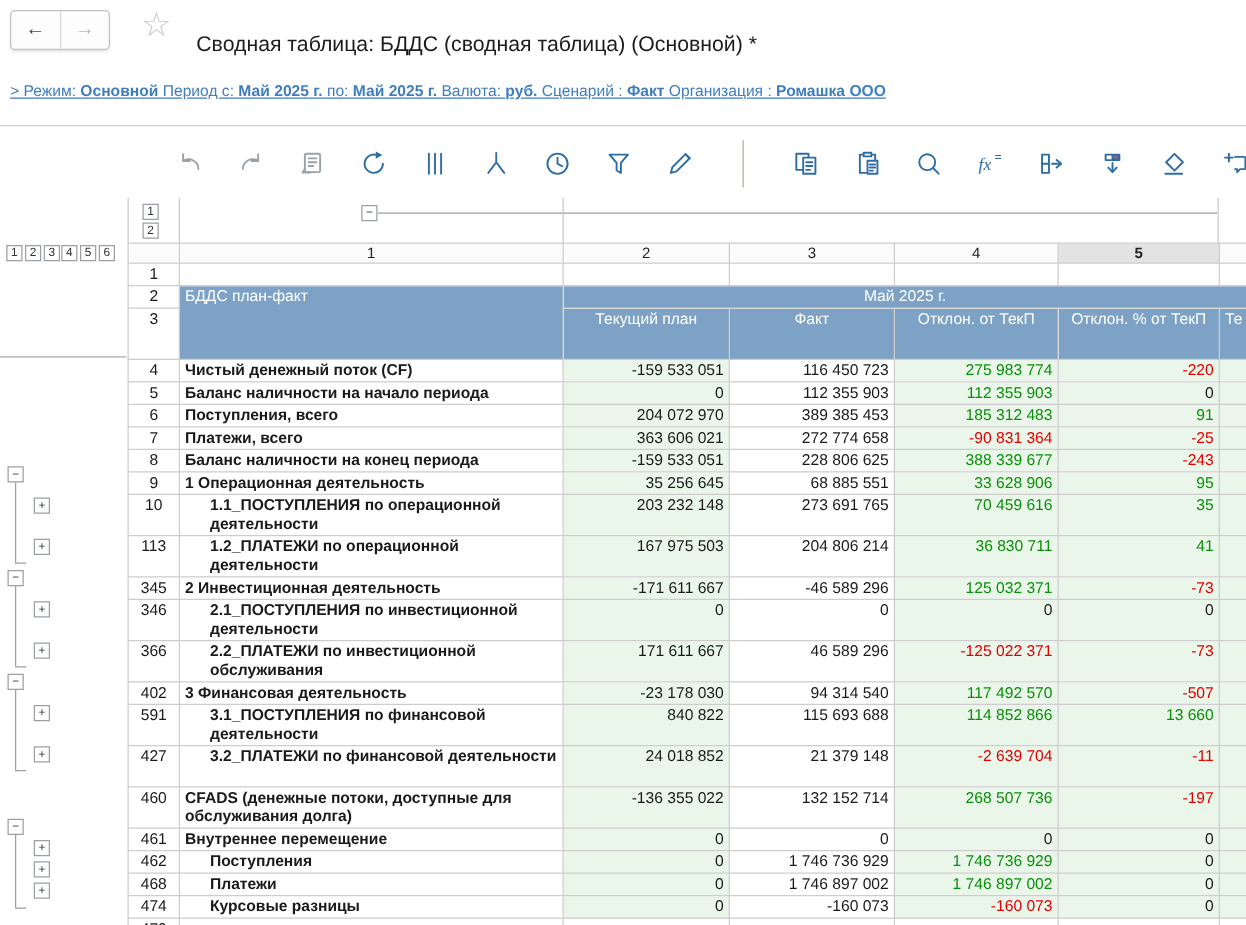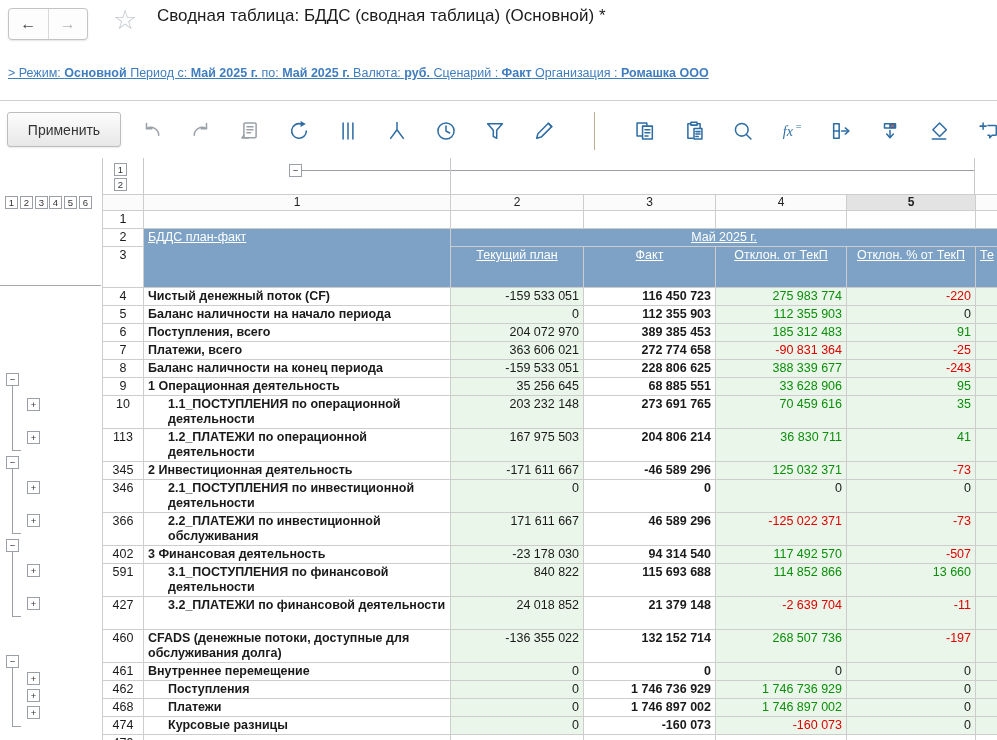--- a/index.html
+++ b/index.html
@@ -6,21 +6,21 @@
   body{width:997px;height:740px;position:relative;overflow:hidden;
        font-family:"Liberation Sans",sans-serif;color:#1a1a1a;}
 
   
   .navbox{position:absolute;left:8px;top:8px;width:78px;height:30px;border:1px solid #c3c3c3;
           border-radius:4px;display:flex;background:#fdfdfd;box-shadow:0 1px 2px rgba(0,0,0,.10);}
   .navbtn{flex:1;display:flex;align-items:center;justify-content:center;font-size:16px;
           color:#474747;cursor:default;}
   .navbtn.fwd{border-left:1px solid #d9d9d9;color:#b7b7b7;}
   .star{position:absolute;left:113px;top:4px;font-size:27px;color:#c2c8ce;}
-  .pagetitle{position:absolute;left:157px;top:6px;font-size:17px;color:#1c1c1c;}
+  .pagetitle{position:absolute;left:157px;top:26px;font-size:17px;color:#1c1c1c;}
 
   
   .filterline{position:absolute;left:8px;top:66px;font-size:12.5px;color:#3f7dbf;
               text-decoration:underline;white-space:nowrap;}
   .filterline .fval{font-weight:bold;}
   .topline{position:absolute;left:0;top:100px;width:997px;border-top:1px solid #cfcfcf;}
 
   
   .toolbar{position:absolute;left:0;top:106px;width:997px;height:50px;}
   .applybtn{position:absolute;left:7px;top:6px;width:114px;height:35px;
@@ -55,46 +55,45 @@
   tr.colnumrow td{height:14px;background:#fbfbfb;text-align:center;font-size:12px;color:#222;
                   vertical-align:middle;padding:0;}
   tr.colnumrow td.sel{background:#e3e3e3;font-weight:bold;}
   tr.subrow td{height:38px;}
   td.num{text-align:center;vertical-align:middle;background:#fff;font-size:12px;padding:0;}
   td.label{font-weight:bold;text-align:left;padding-left:6px;background:#fff;}
   td.label.ind{padding-left:24px;}
   td.v{background:#e9f6e9;text-align:right;padding-right:6px;
        border-top:1px solid #fff;border-bottom:1px solid #fff;}
   td.vw{background:#fff;text-align:right;padding-right:6px;
-       border-top:1px solid #fff;border-bottom:1px solid #fff;font-weight:bold;}
+       border-top:1px solid #fff;border-bottom:1px solid #fff;}
   td.blank{background:#fff;}
   td.pos{color:#0b8f0b;}
   td.neg{color:#e00000;}
   td.blue{background:#7da2c6;color:#fff;border:1px solid #fff;font-weight:normal;
-          text-align:center;vertical-align:middle;text-decoration:underline;}
+          text-align:center;vertical-align:middle;}
   td.corner-blue{text-align:left;padding-left:8px;font-size:13px;}
   td.fragment{text-align:right;padding:0 0 0 3px;white-space:nowrap;}
 </style>
 </head>
 <body>
 
 <div>
   <div class="navbox">
     <div class="navbtn">←</div>
     <div class="navbtn fwd">→</div>
   </div>
   <div class="star">☆</div>
   <div class="pagetitle">Сводная таблица: БДДС (сводная таблица) (Основной) *</div>
 </div>
 
 <div class="filterline"><span class="flabel">&gt; Режим: </span><span class="fval">Основной</span> <span class="flabel">Период с: </span><span class="fval">Май 2025 г.</span> <span class="flabel">по: </span><span class="fval">Май 2025 г.</span> <span class="flabel">Валюта: </span><span class="fval">руб.</span> <span class="flabel">Сценарий : </span><span class="fval">Факт</span> <span class="flabel">Организация : </span><span class="fval">Ромашка ООО</span> </div>
 <div class="topline"></div>
 
 <div class="toolbar">
-  <button class="applybtn">Применить</button>
   <div class="ticons">
       <span class="ico grey"><svg viewBox="0 0 18 18">
           <path d="M4.5 2.8v4.4h4.4"></path>
           <path d="M14.5 12.5A6.5 6.5 0 0 0 4.6 7"></path>
         </svg></span>
       <span class="ico grey"><svg viewBox="0 0 18 18">
           <path d="M13.5 2.8v4.4H9.1"></path>
           <path d="M3.5 12.5A6.5 6.5 0 0 1 13.4 7"></path>
         </svg></span>
       <span class="ico grey"><svg viewBox="0 0 18 18">

